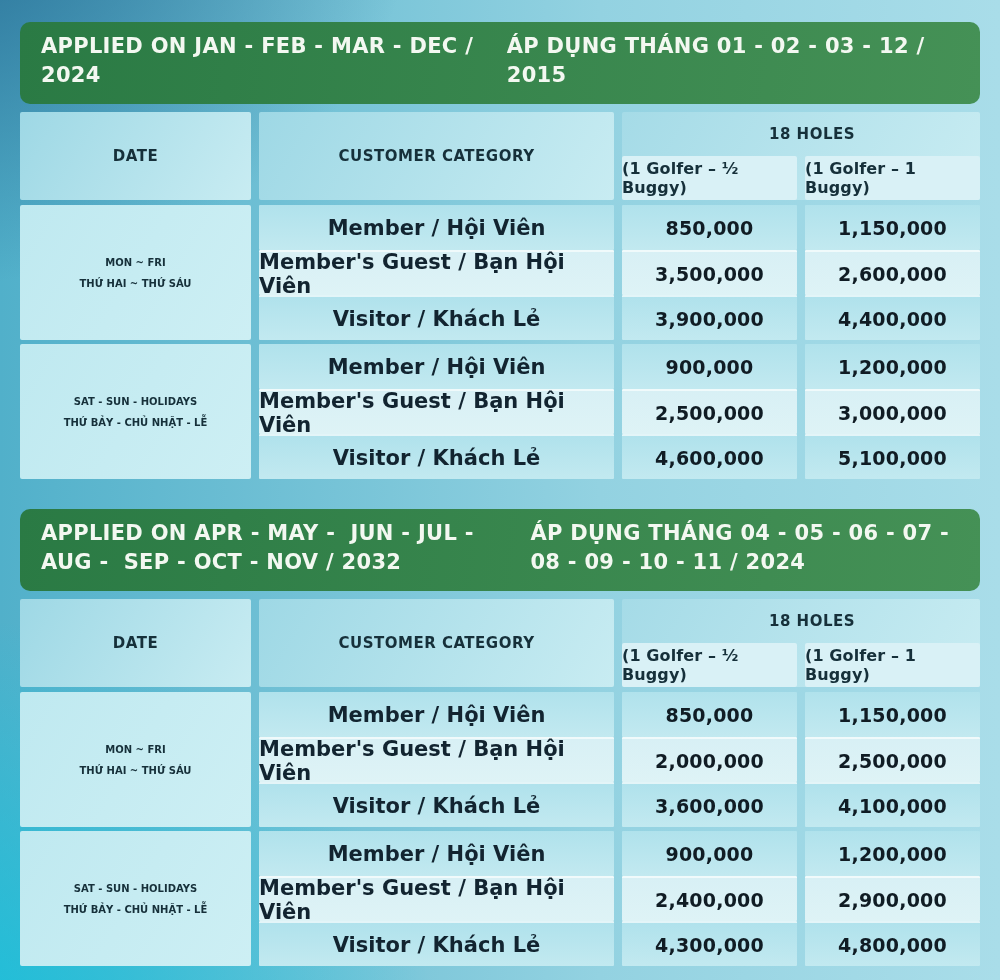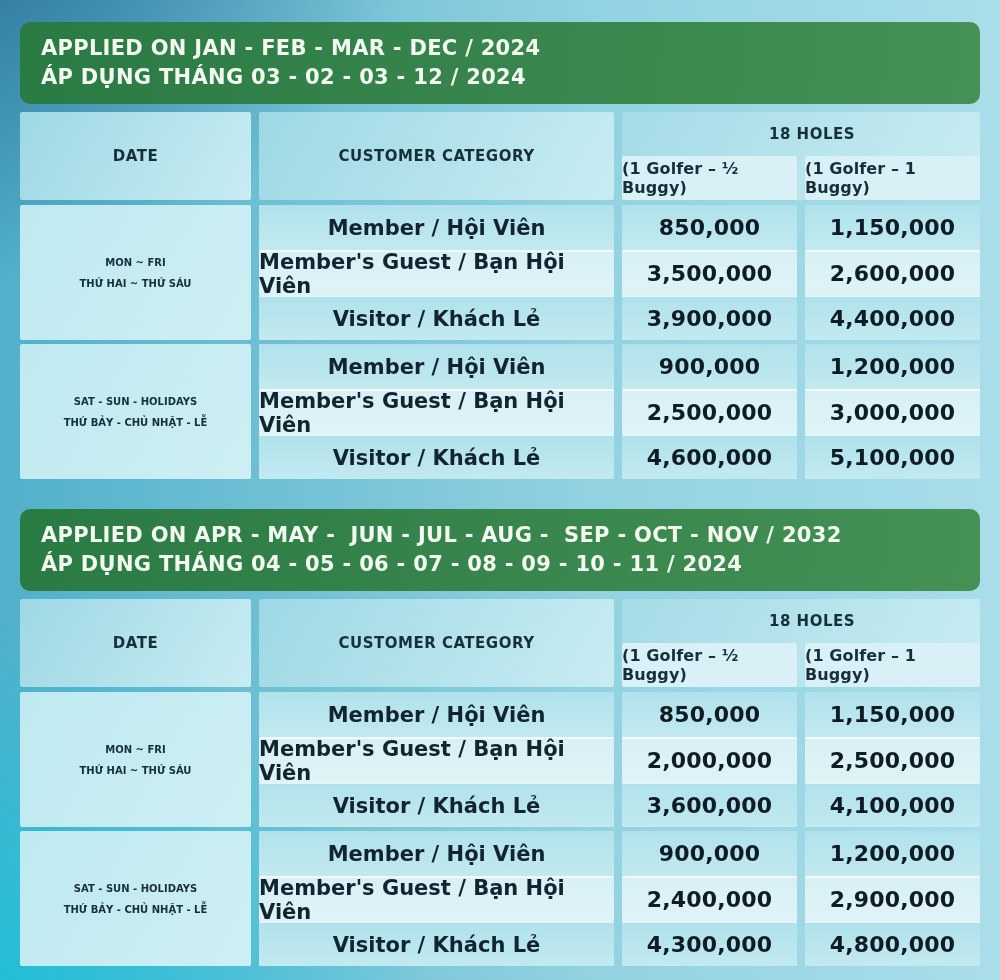--- a/index.html
+++ b/index.html
@@ -11,21 +11,21 @@
       radial-gradient(900px 800px at -8% 110%, rgba(14,196,222,0.92) 0%, rgba(14,196,222,0) 58%),
       linear-gradient(to right, #51b0ca 0%, #93d2e1 60%, #a9dde9 100%);
   }
   .page { box-sizing: border-box; width: 1000px; height: 980px; padding: 22px 20px 18px 20px; }
 
   
   .banner {
     height: 82px; border-radius: 10px;
     background: linear-gradient(97deg, #2a7a44 0%, #459156 100%);
     color: #f3f8f1; padding: 10px 21px; box-sizing: border-box;
-    display: flex; flex-direction: column; justify-content: center;
+    display: flex; justify-content: center;
     font-weight: 700; font-size: 21px; line-height: 29px; letter-spacing: 0.3px;
     white-space: pre-wrap;
   }
   .banner + .grid { margin-top: 8px; }
 
   
   .grid {
     display: grid;
     grid-template-columns: 231px 355px 175px 175px;
     column-gap: 8px;
@@ -65,35 +65,35 @@
     border-radius: 2px;
     display: flex; flex-direction: column; align-items: center; justify-content: center;
     font-weight: 700; font-size: 10px; line-height: 21px; color: #16303a;
     text-align: center;
   }
   .cell {
     display: flex; align-items: center; justify-content: center;
     font-weight: 700; color: #122430; box-sizing: border-box; border-radius: 1px;
   }
   .cell.cat { font-size: 21px; }
-  .cell.num { font-size: 22px; letter-spacing: 0.2px; color: #101c24; }
+  .cell.num { font-size: 19px; letter-spacing: 0.2px; color: #101c24; }
   .med { background: linear-gradient(180deg, #b0e2ec 0%, #c2e9f0 100%); }
   .lit { background: linear-gradient(180deg, #d8f0f5 0%, #def3f6 100%); }
   .sep { border-top: 2px solid rgba(255,255,255,0.55); }
 
   .section-gap { height: 26px; }
 </style>
 </head>
 <body>
 
 <div class="page">
 
   <div class="banner">
     <div>APPLIED ON JAN - FEB - MAR - DEC / 2024</div>
-    <div>ÁP DỤNG THÁNG 03 - 02 - 03 - 12 / 2024</div>
+    <div>ÁP DỤNG THÁNG 01 - 02 - 03 - 12 / 2015</div>
   </div>
 
   <div class="grid head">
     <div class="h-cell">DATE</div>
     <div class="h-cell">CUSTOMER CATEGORY</div>
     <div class="holes">
       <div class="holes-label">18 HOLES</div>
       <div class="holes-subrow">
         <div class="sub-cell">(1 Golfer – ½ Buggy)</div>
         <div class="sub-cell">(1 Golfer – 1 Buggy)</div>

